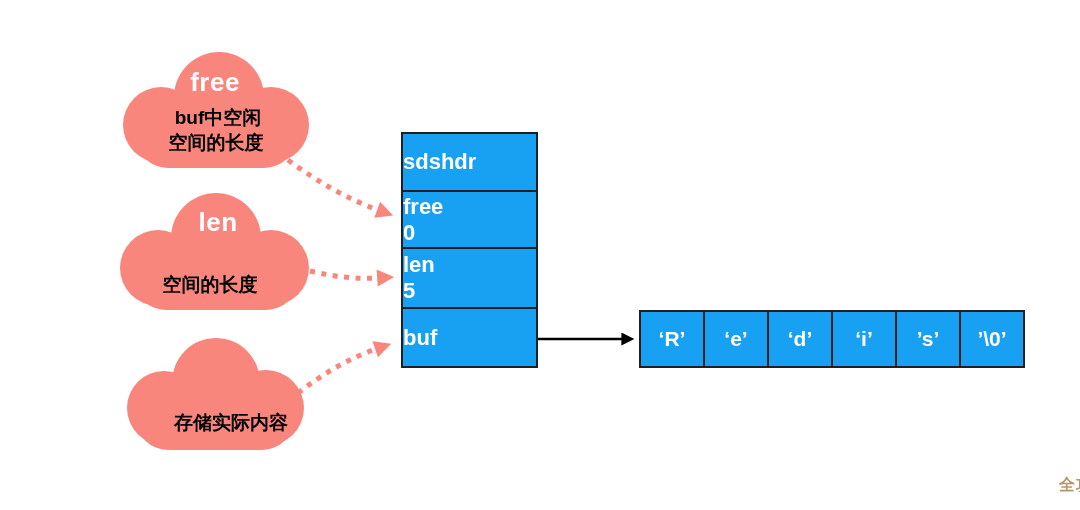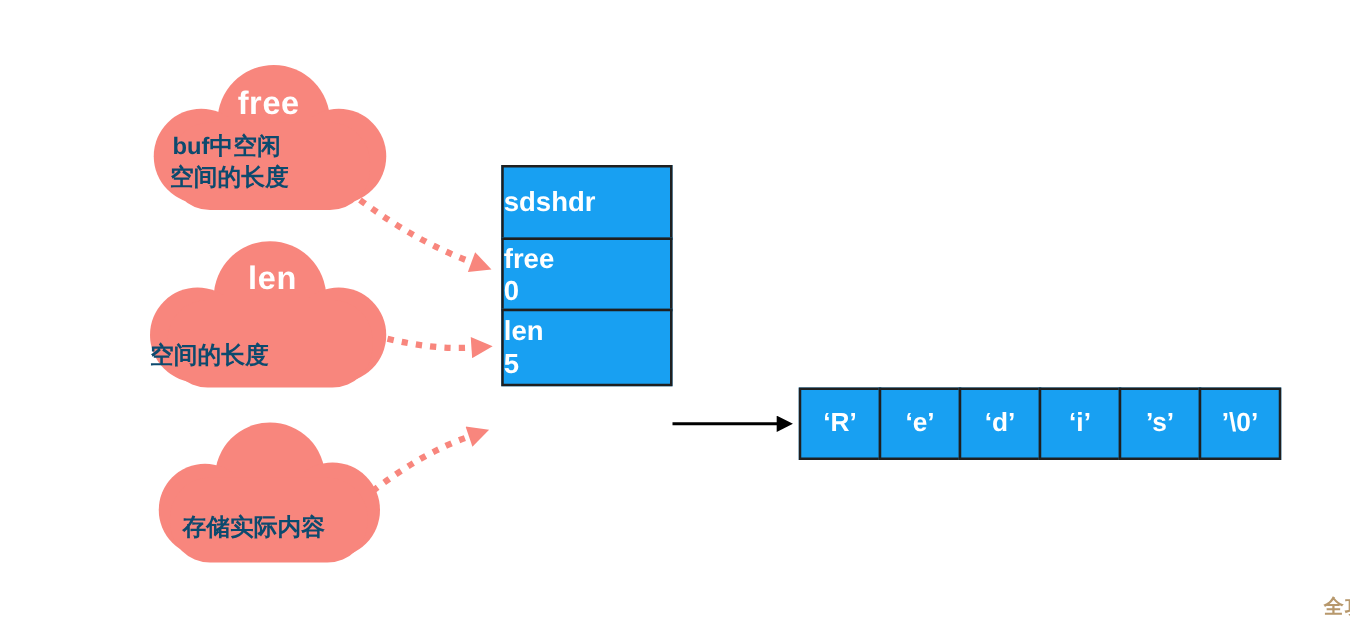--- a/index.html
+++ b/index.html
@@ -8,21 +8,21 @@
     overflow:hidden;font-family:"Liberation Sans","DejaVu Sans",sans-serif;margin-left:36px;
   }
   #vector-layer{position:absolute;left:0;top:0;width:1080px;height:510px;}
 
   
   .cloud-title{
     position:absolute;text-align:center;color:#ffffff;font-weight:bold;
     font-size:26px;line-height:28px;letter-spacing:0.5px;
   }
   .cloud-line{
-    position:absolute;text-align:left;color:#0c4a6e;font-weight:bold;
+    position:absolute;text-align:center;color:#000000;font-weight:bold;
     font-size:19px;line-height:25px;
   }
 
   
   .struct{position:absolute;left:365px;top:132px;width:137px;}
   .struct-cell{
     box-sizing:border-box;width:137px;border:2px solid #1f1f1f;background:#18A0F2;
     display:flex;flex-direction:column;align-items:flex-start;justify-content:center;
     color:#ffffff;font-weight:bold;font-size:22px;line-height:26px;
   }
@@ -100,20 +100,23 @@
       <span>sdshdr</span>
     </div>
     <div class="struct-cell h2">
       <span>free</span>
       <span>0</span>
     </div>
     <div class="struct-cell h3">
       <span>len</span>
       <span>5</span>
     </div>
+    <div class="struct-cell h4">
+      <span>buf</span>
+    </div>
   </div>
 
   <div class="char-array">
     <div class="char-cell">‘R’</div>
     <div class="char-cell">‘e’</div>
     <div class="char-cell">‘d’</div>
     <div class="char-cell">‘i’</div>
     <div class="char-cell">’s’</div>
     <div class="char-cell">’\0’</div>
   </div>

